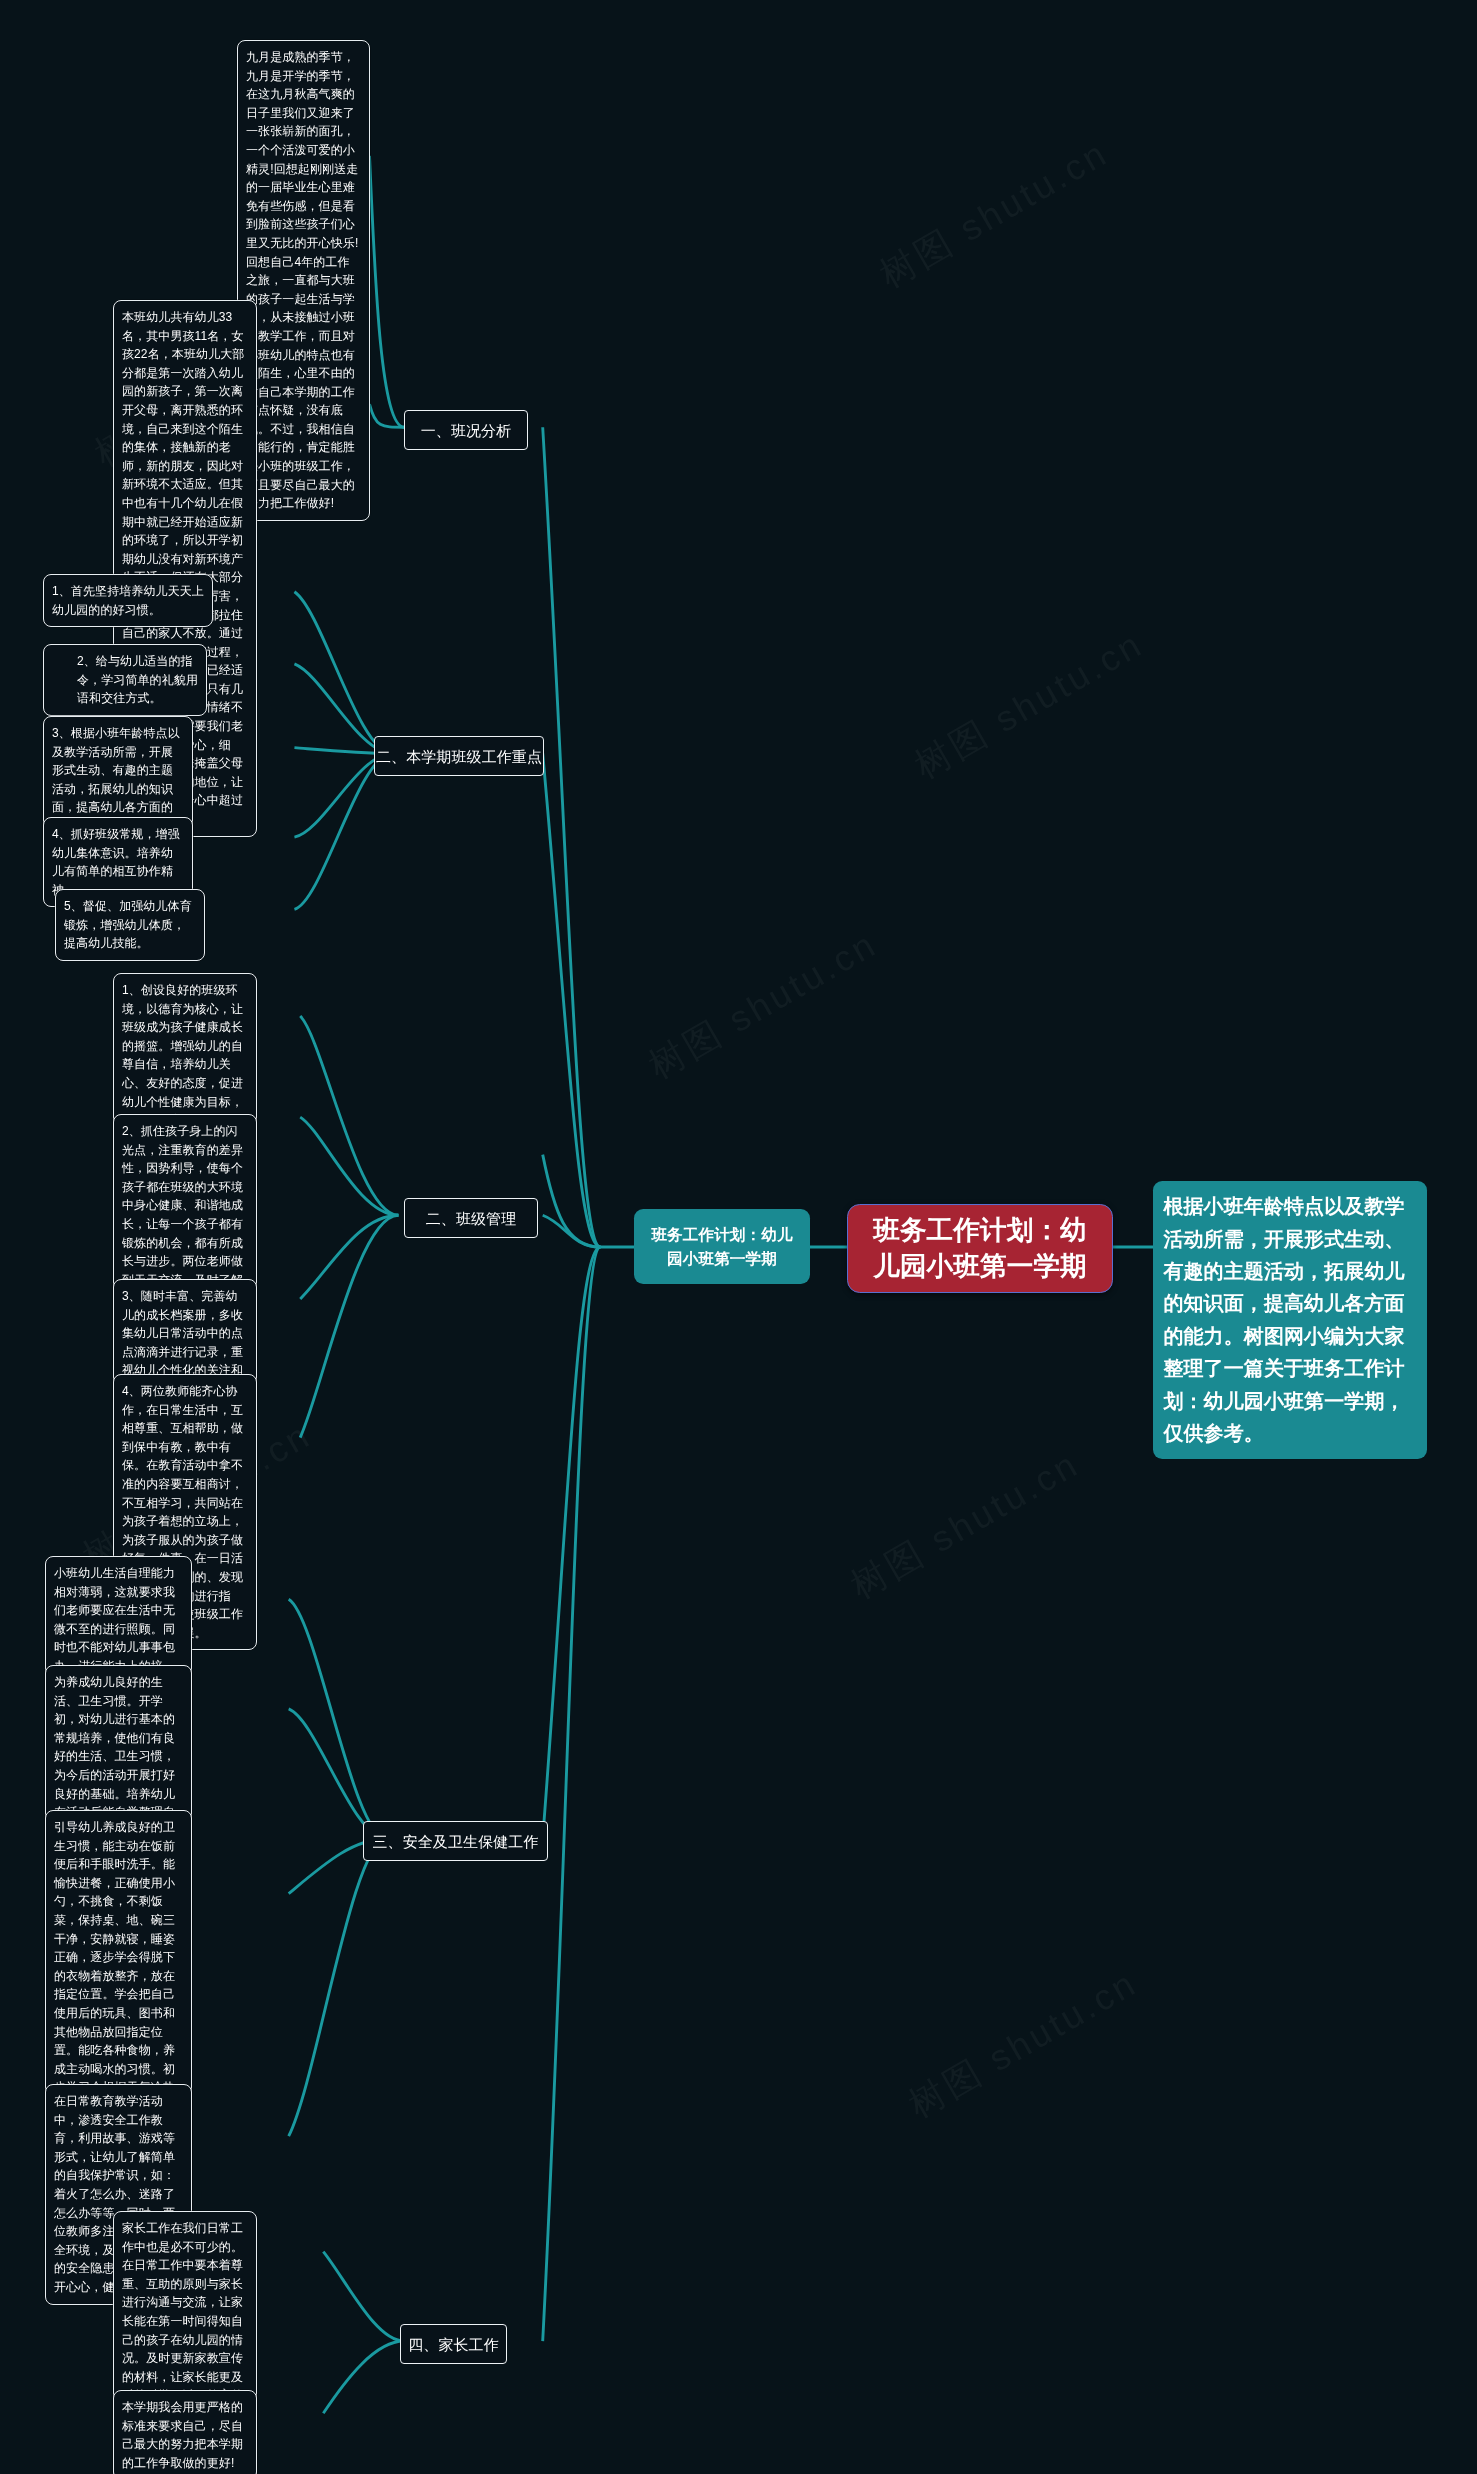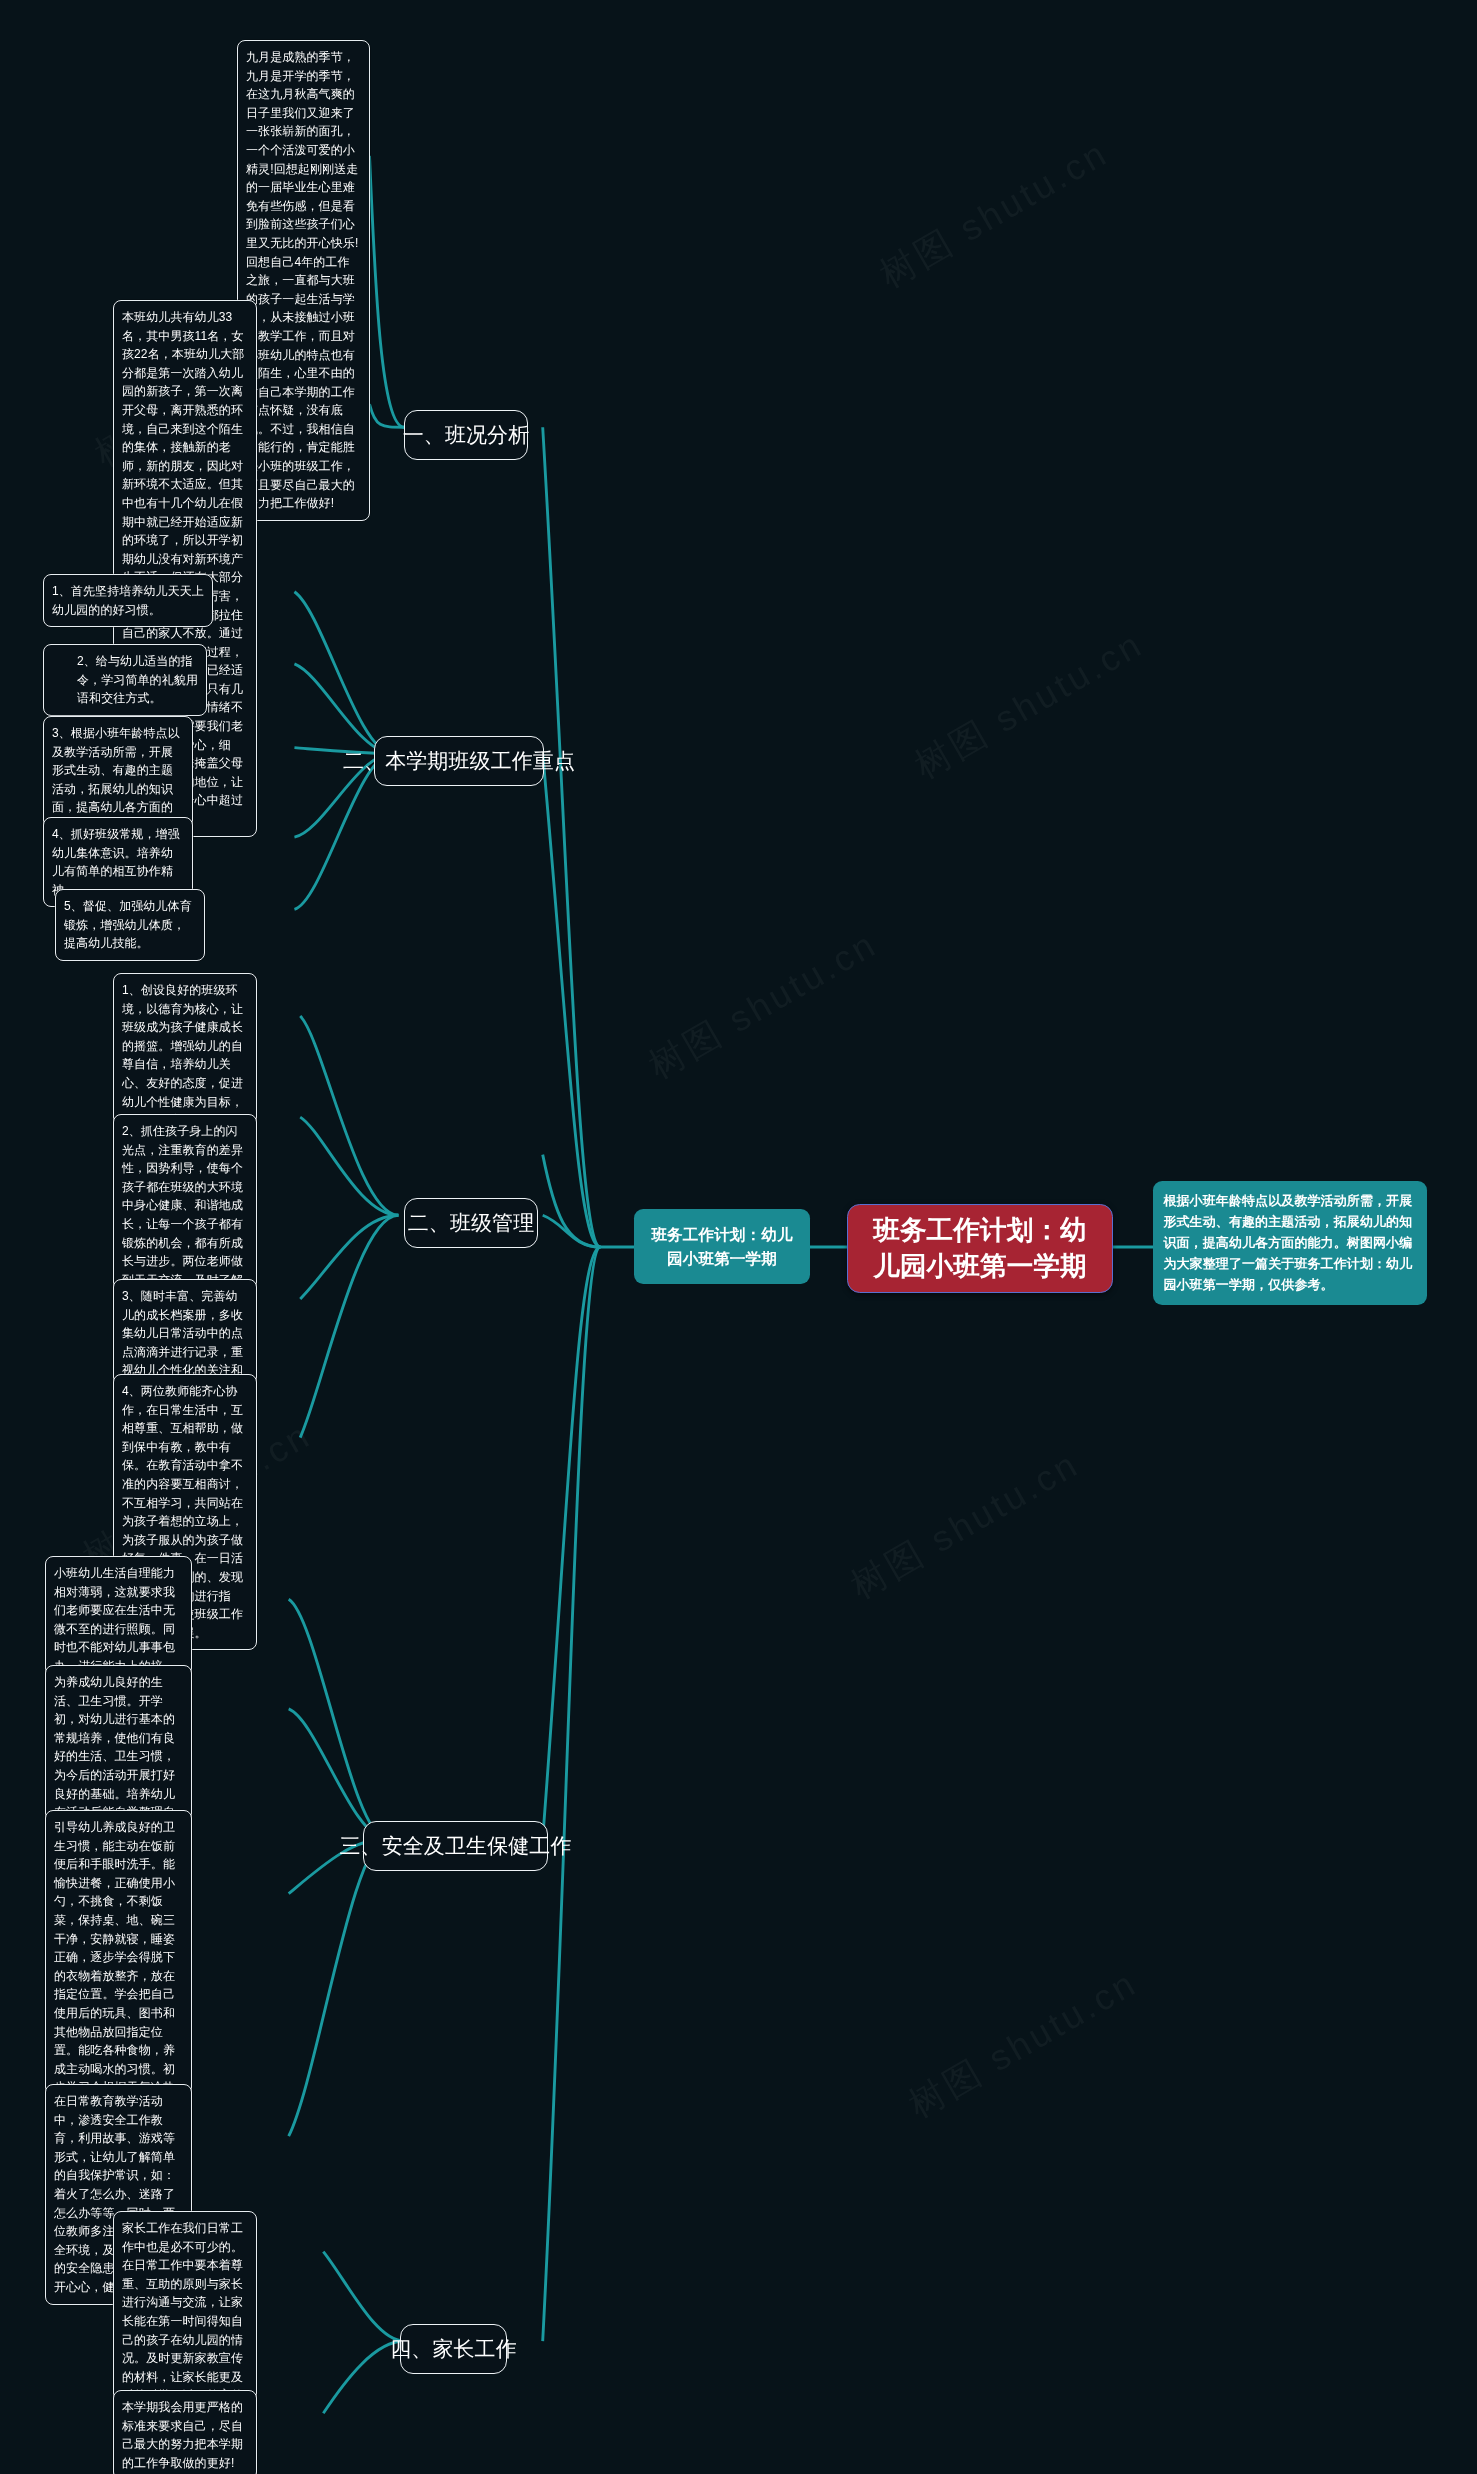--- a/index.html
+++ b/index.html
@@ -54,27 +54,27 @@
     padding: 7px 8px;
     font-size: 12px;
     text-align: left;
     box-shadow: 0 0 0 0.6px rgba(0,0,0,0.4);
   }
   
   .branch {
     border: 1.7px solid #eef3f6;
     background: #081219;
     padding: 7.5px 11.5px;
-    font-size: 21px;
+    font-size: 15px;
     text-align: center;
     white-space: nowrap;
     display: flex;
     align-items: center;
     justify-content: center;
-    border-radius: 13px;
+    border-radius: 4px;
   }
   
   .root {
     background: #a72433;
     border: 1.7px solid #5a6fd0;
     border-radius: 12.7px;
     font-size: 26.6px;
     font-weight: 700;
     text-align: center;
     display: flex;
@@ -94,21 +94,21 @@
     font-weight: 600;
   }
   .teal.center-left {
     display: flex;
     align-items: center;
     justify-content: center;
     text-align: center;
   }
   .teal.summary {
     text-align: left;
-    font-size: 13px;
+    font-size: 20px;
     line-height: 1.62;
   }
 </style>
 </head>
 <body>
 
 <div id="stage">
 
   <div class="wm rot" style="left:81px; top:369px;">树图 shutu.cn</div>
   <div class="wm rot" style="left:866px; top:190px;">树图 shutu.cn</div>

